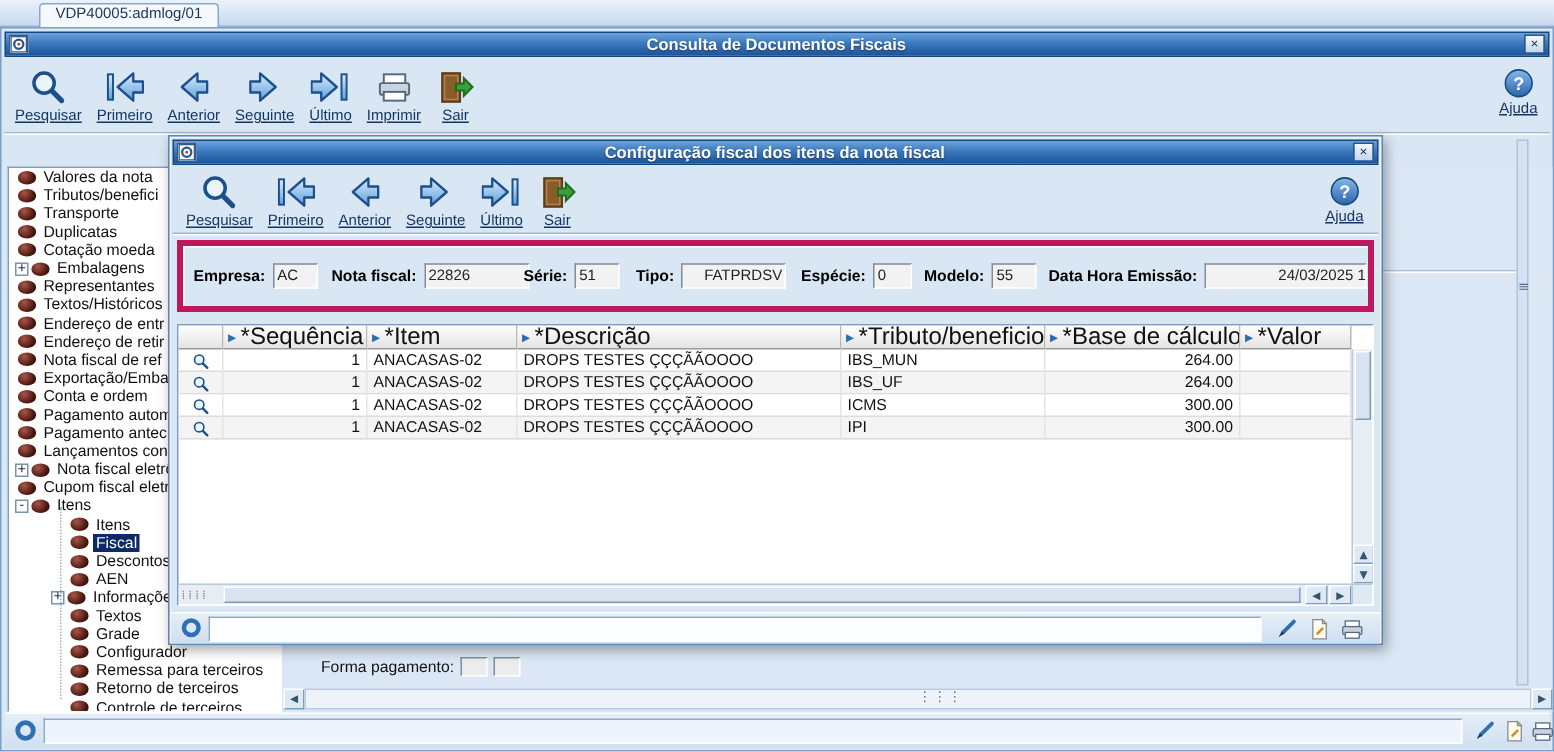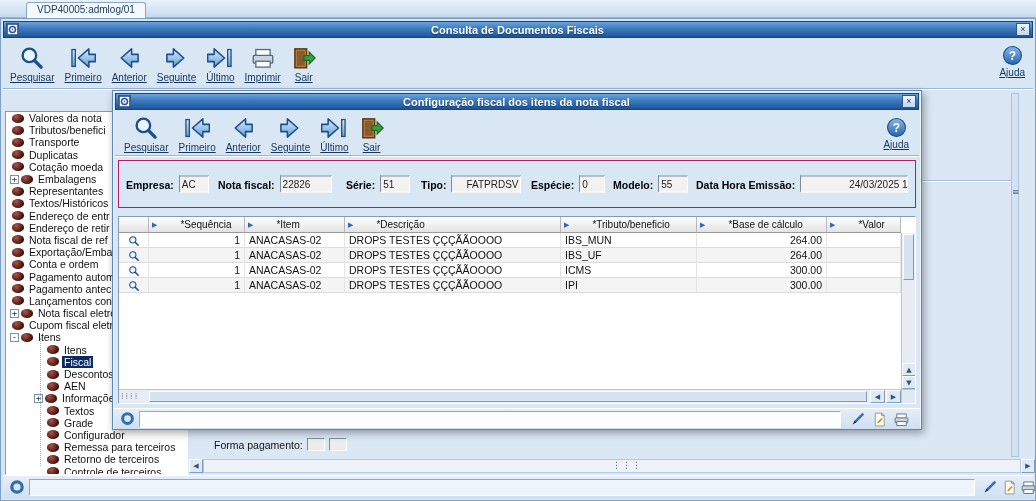--- a/index.html
+++ b/index.html
@@ -57,31 +57,31 @@
 
   
   .statusbar{position:absolute;background:linear-gradient(#e6eef8,#cfdff0);border-top:1px solid #fff;}
   .status-strip{position:absolute;height:17px;background:#eef4fb;border:1px solid;border-color:#8fa9c6 #fff #fff #8fa9c6;}
   .sicon{position:absolute;width:17px;height:17px;}
 
   
   #modal{position:absolute;left:112px;top:90px;width:810px;height:340px;background:#d9e6f4;border:1px solid #5d86b4;box-shadow:2px 3px 8px rgba(0,0,0,.35), inset 0 0 0 1px #eef4fb;}
   #modal .titlebar{left:2px;top:2px;width:804px;}
   #modal-toolbar{left:4px;top:19px;width:760px;height:46px;}
-  #modal-form{position:absolute;left:5px;top:69px;width:798px;height:48px;border:1px solid #be185d;box-shadow:inset 1px 1px 0 #fff;}
+  #modal-form{position:absolute;left:5px;top:69px;width:798px;height:48px;border:4px solid #be185d;box-shadow:inset 1px 1px 0 #fff;}
   .fpair{position:absolute;top:50%;transform:translateY(-50%);display:flex;align-items:center;gap:5px;}
   .flabel{font-weight:bold;font-size:10.5px;color:#000;white-space:nowrap;}
   .fvalue{height:17px;background:#f2f2f2;border:1px solid;border-color:#7f8c9b #fff #fff #7f8c9b;font-size:10px;padding:2px 2px 0 2px;color:#222;overflow:hidden;white-space:nowrap;}
 
   
   #tbl{position:absolute;left:5px;top:125px;width:798px;height:188px;background:#fff;border:1px solid;border-color:#7f9cbc #fff #fff #7f9cbc;overflow:hidden;}
   #tbl-head{display:flex;height:16px;}
   .hcell{height:16px;background:linear-gradient(#ffffff,#e3e3e3);border-right:1px solid #b8b8b8;border-bottom:1px solid #9a9a9a;display:flex;align-items:center;padding:0 3px;flex:none;overflow:hidden;}
   .harrow{color:#2a6db5;font-size:7px;margin-right:3px;font-family:"DejaVu Sans",sans-serif;}
-  .htxt{font-size:10px;color:#111;white-space:nowrap;margin-left:20px;}
+  .htxt{font-size:16px;color:#111;white-space:nowrap;}
   .trow{display:flex;height:15px;border-bottom:1px solid #dcdcdc;background:#fff;}
   .trow.alt{background:#f4f4f4;}
   .tcell{height:15px;border-right:1px solid #e4e4e4;font-size:10.5px;padding:1px 4px 0 4px;flex:none;overflow:hidden;white-space:nowrap;}
   .tcell.mag{display:flex;align-items:center;justify-content:center;padding:0;}
   .magico{width:12px;height:12px;}
   #tbl-vscroll{position:absolute;right:0;top:16px;width:14px;bottom:14px;background:#e8edf3;border-left:1px solid #b7c9dd;}
   #tbl-vthumb{position:absolute;left:1px;top:1px;width:11px;height:46px;}
   .vbtn{position:absolute;left:0;width:14px;height:13px;}
   #tbl-hscroll{position:absolute;left:0;bottom:0;height:14px;right:14px;background:#e8edf3;border-top:1px solid #b7c9dd;}
   #tbl-hgrip{position:absolute;left:2px;top:2px;width:26px;color:#7a8aa0;font-size:8px;letter-spacing:2px;line-height:10px;overflow:hidden;font-family:"DejaVu Sans",sans-serif;}
@@ -445,21 +445,21 @@
   </div>
   <div class="sep" style="left:2px;top:64px;width:804px;"></div>
 
   <div id="modal-form">
       <div class="fpair" style="left: 7px;">
         <span class="flabel">Empresa:</span>
         <span class="fvalue" style="width: 30px;">AC</span>
       </div>
       <div class="fpair" style="left: 99px;">
         <span class="flabel">Nota fiscal:</span>
-        <span class="fvalue" style="width: 52px;">22826</span>
+        <span class="fvalue" style="width: 70px;">22826</span>
       </div>
       <div class="fpair" style="left: 227px;">
         <span class="flabel">Série:</span>
         <span class="fvalue" style="width: 30px;">51</span>
       </div>
       <div class="fpair" style="left: 302px; text-align: right;">
         <span class="flabel">Tipo:</span>
         <span class="fvalue" style="width: 70px;">FATPRDSV</span>
       </div>
       <div class="fpair" style="left: 412px;">

